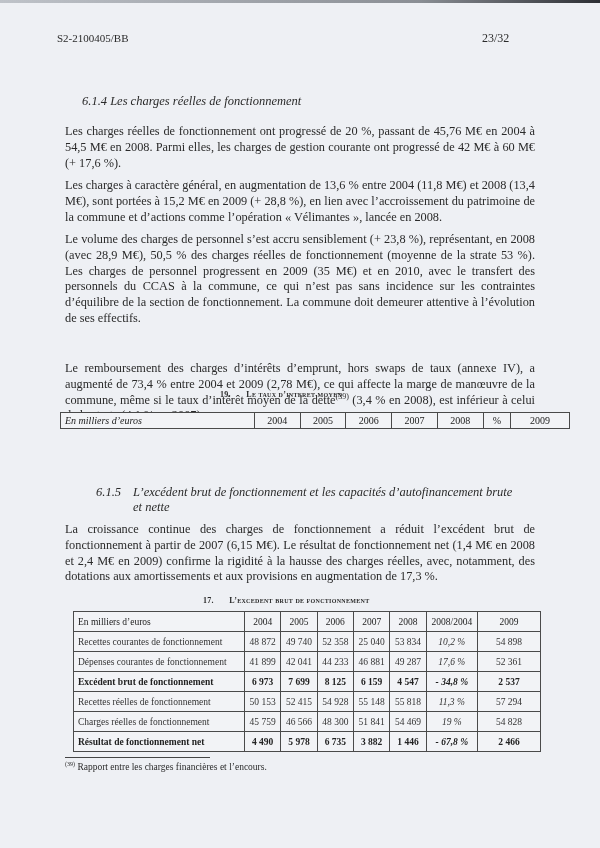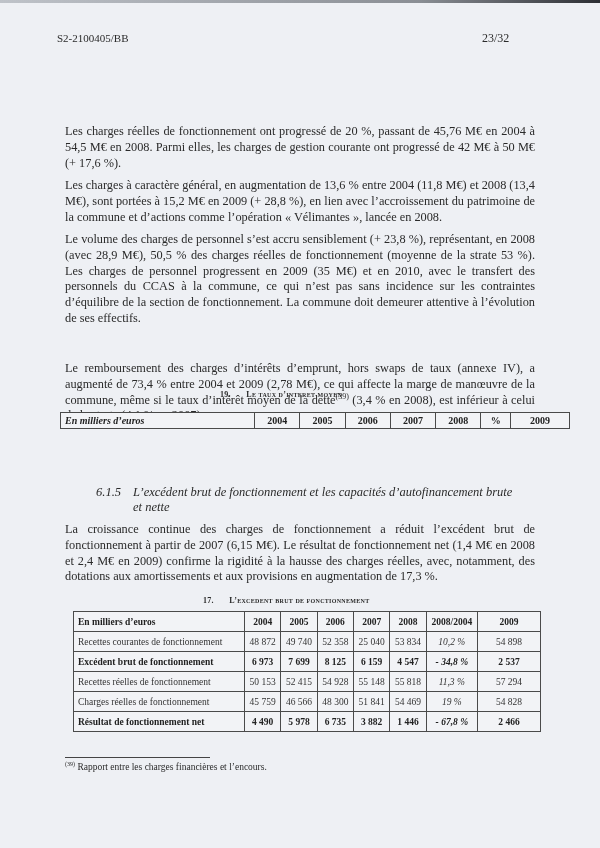--- a/index.html
+++ b/index.html
@@ -27,41 +27,42 @@
   .cap17 { left: 203px; top: 596px; }
   .cap .num { display: inline-block; width: 24px; }
   table { border-collapse: collapse; position: absolute; font-size: 10px; background: #f2f3f6; }
   td { border: 1px solid #4a4a4a; padding: 0 4px; height: 15px; text-align: center; color: #333; white-space: nowrap; }
   td.lbl { text-align: left; }
   .t16 { left: 60px; top: 412px; width: 510px; border: 1.5px solid #333; }
   .t16 td { height: 15px; font-size: 10px; }
   .t17 { left: 73px; top: 611px; width: 468px; border: 1.5px solid #333; }
   .t17 td { height: 19px; font-size: 9.5px; }
   tr.bold td { font-weight: bold; color: #222; }
-  tr.head td { font-weight: bold; color: #222; }
+  tr.head td { font-weight: normal; color: #222; }
   .it { font-style: italic; }
   .h615 { position: absolute; left: 96px; top: 485px; width: 440px; font-size: 12.5px; font-style: italic; line-height: 15px; }
   .h615 .t { }
   .h615 .num { display: inline-block; width: 37px; }
   .h615 .l2 { padding-left: 37px; }
   .p5 { top: 522px; }
   .fn-rule { position: absolute; left: 65px; top: 757px; width: 145px; border-top: 1px solid #444; }
   .fn { position: absolute; left: 65px; top: 762px; font-size: 9.5px; }
   .fn sup { font-size: 6px; }
 </style>
 </head>
 <body>
 
 <div class="topbar"></div>
 
 <div class="page">
   <div class="hdr-left">S2-2100405/BB</div>
   <div class="hdr-right">23/32</div>
 
-  <p class="para p1">Les charges réelles de fonctionnement ont progressé de 20 %, passant de 45,76 M€ en 2004 à 54,5 M€ en 2008. Parmi elles, les charges de gestion courante ont progressé de 42 M€ à 50 M€ (+ 17,6 %).</p>
+  <div class="h614">6.1.4 Les charges réelles de fonctionnement</div>
+  <p class="para p1">Les charges réelles de fonctionnement ont progressé de 20 %, passant de 45,76 M€ en 2004 à 54,5 M€ en 2008. Parmi elles, les charges de gestion courante ont progressé de 42 M€ à 60 M€ (+ 17,6 %).</p>
   <p class="para p2">Les charges à caractère général, en augmentation de 13,6 % entre 2004 (11,8 M€) et 2008 (13,4 M€), sont portées à 15,2 M€ en 2009 (+ 28,8 %), en lien avec l’accroissement du patrimoine de la commune et d’actions comme l’opération « Vélimantes », lancée en 2008.</p>
   <p class="para p3">Le volume des charges de personnel s’est accru sensiblement (+ 23,8 %), représentant, en 2008 (avec 28,9 M€), 50,5 % des charges réelles de fonctionnement (moyenne de la strate 53 %). Les charges de personnel progressent en 2009 (35 M€) et en 2010, avec le transfert des personnels du CCAS à la commune, ce qui n’est pas sans incidence sur les contraintes d’équilibre de la section de fonctionnement. La commune doit demeurer attentive à l’évolution de ses effectifs.</p>
   <p class="para p4"><span>Le remboursement des charges d’intérêts d’emprunt, hors swaps de taux (annexe IV), a augmenté de 73,4 % entre 2004 et 2009 (2,78 M€), ce qui affecte la marge de manœuvre de la commune, même si le taux d’intérêt moyen de la dette</span><sup>(39)</sup><span> (3,4 % en 2008), est inférieur à celui de la strate (4,1 % en 2007).</span></p>
 
   <div class="cap cap16">
     <span class="num">19.</span>
     <span style="font-variant: small-caps;">Le taux d’interet moyen</span>
   </div>
 
   <table class="t16">
@@ -105,20 +106,30 @@
     <tr>
       <td class="lbl">Recettes courantes de fonctionnement</td>
       <td>48 872</td>
       <td>49 740</td>
       <td>52 358</td>
       <td>25 040</td>
       <td>53 834</td>
       <td class="it">10,2 %</td>
       <td>54 898</td>
     </tr>
+    <tr>
+      <td class="lbl">Dépenses courantes de fonctionnement</td>
+      <td>41 899</td>
+      <td>42 041</td>
+      <td>44 233</td>
+      <td>46 881</td>
+      <td>49 287</td>
+      <td class="it">17,6 %</td>
+      <td>52 361</td>
+    </tr>
     <tr class="bold">
       <td class="lbl">Excédent brut de fonctionnement</td>
       <td>6 973</td>
       <td>7 699</td>
       <td>8 125</td>
       <td>6 159</td>
       <td>4 547</td>
       <td class="it">- 34,8 %</td>
       <td>2 537</td>
     </tr>

